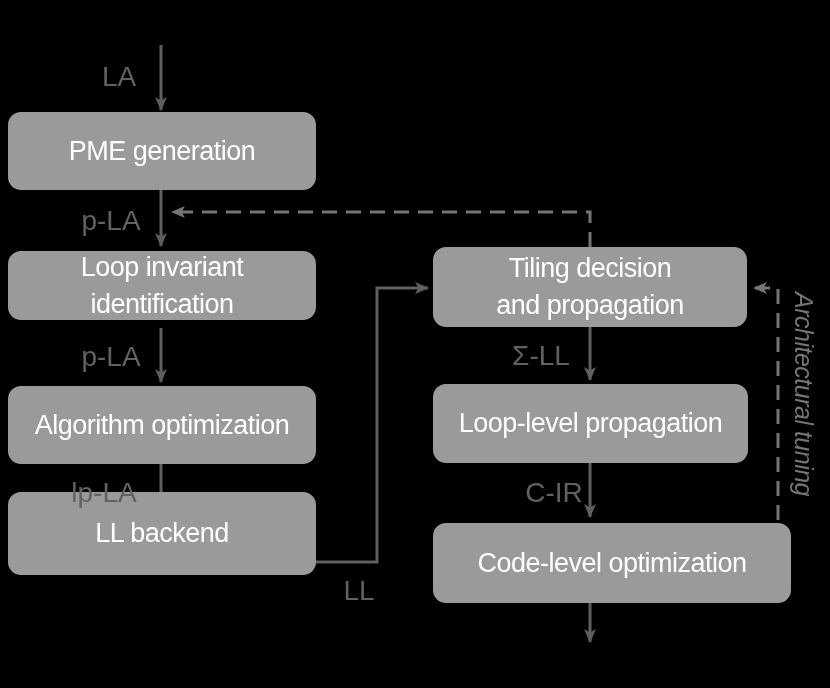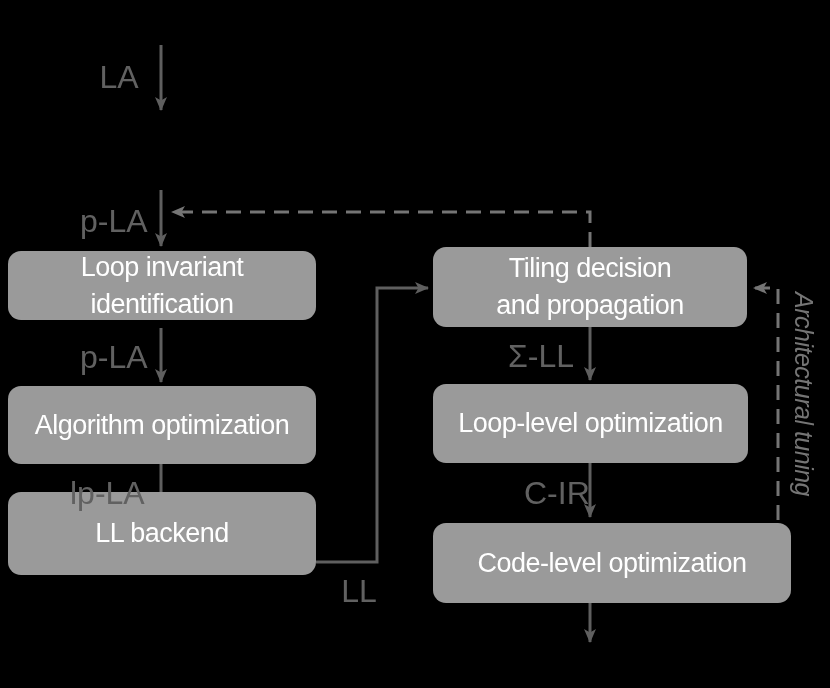--- a/index.html
+++ b/index.html
@@ -11,21 +11,21 @@
   .edge { stroke:#5f5f5f; stroke-width:3; fill:none; }
   .edge.dashed { stroke:#757575; stroke-dasharray:15 9; }
   .box {
     position:absolute; background:#9a9a9a; border-radius:13px;
     color:#ffffff; display:flex; flex-direction:column;
     align-items:center; justify-content:center; text-align:center;
     font-size:27px; letter-spacing:-0.5px; line-height:37px;
   }
   .box span { white-space:nowrap; display:block; }
   .elabel {
-    position:absolute; color:#616161; font-size:32px;
+    position:absolute; color:#616161; font-size:28px;
     text-align:center; white-space:nowrap; line-height:28px;
   }
   .flabel {
     position:absolute; color:#757575; font-size:25px; font-style:italic;
     letter-spacing:-0.5px; white-space:nowrap; line-height:26px;
   }
   .flabel.right { text-align:right; }
   .rot {
     transform: translate(-50%,-50%) rotate(90deg);
   }
@@ -51,41 +51,44 @@
     <path class="edge" d="M161,464 L161,517" marker-end="url(#ah)"></path>
     <path class="edge" d="M316,562 L377,562 L377,288 L428,288" marker-end="url(#ah)"></path>
     <path class="edge" d="M590,327 L590,380" marker-end="url(#ah)"></path>
     <path class="edge" d="M590,463 L590,517" marker-end="url(#ah)"></path>
     <path class="edge" d="M590,603 L590,642" marker-end="url(#ah)"></path>
 
     <path class="edge dashed" d="M590,247 L590,212 L172,212" marker-end="url(#ahd)"></path>
     <path class="edge dashed" d="M749,563 L778,563 L778,288 L754,288" marker-end="url(#ahd)"></path>
   </svg>
 
+  <div class="box" style="left:8px; top:112px; width:308px; height:78px;">
+    <span>PME generation</span>
+  </div>
 
   <div class="box" style="left:8px; top:251px; width:308px; height:69px;">
     <span>Loop invariant</span>
     <span>identification</span>
   </div>
 
   <div class="box" style="left:8px; top:386px; width:308px; height:78px;">
     <span>Algorithm optimization</span>
   </div>
 
   <div class="box" style="left:8px; top:492px; width:308px; height:83px;">
     <span>LL backend</span>
   </div>
 
   <div class="box" style="left:433px; top:247px; width:314px; height:80px;">
     <span>Tiling decision</span>
     <span>and propagation</span>
   </div>
 
   <div class="box" style="left:433px; top:384px; width:315px; height:79px;">
-    <span>Loop-level optimization</span>
+    <span>Loop-level propagation</span>
   </div>
 
   <div class="box" style="left:433px; top:523px; width:358px; height:80px;">
     <span>Code-level optimization</span>
   </div>
 
   <div class="elabel" style="left:94px; top:63px; width:50px;">LA</div>
 
   <div class="elabel" style="left:80px; top:207px; width:62px;">p-LA</div>
 

